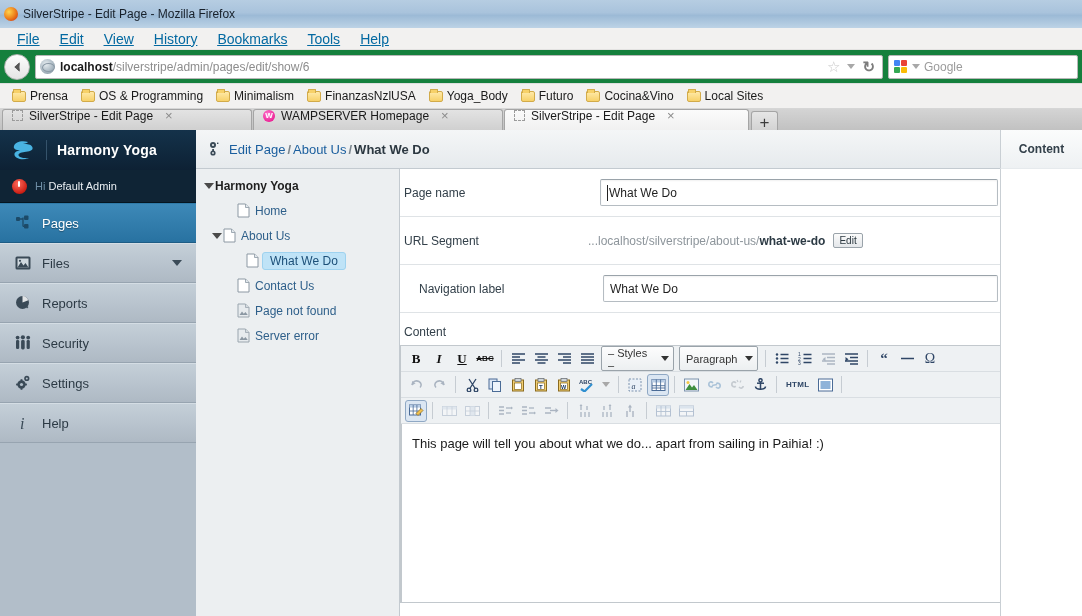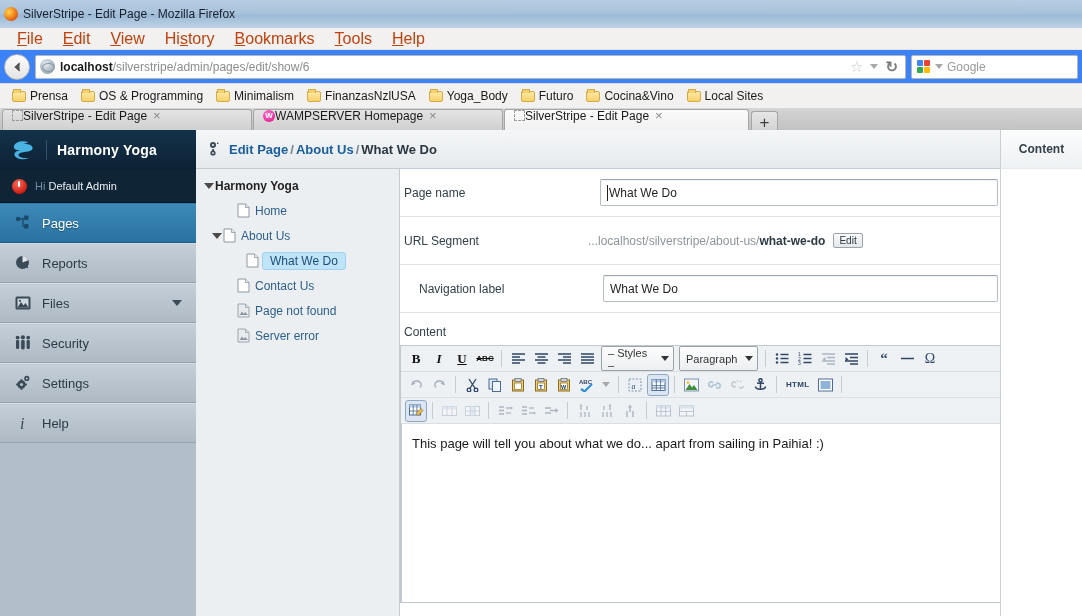--- a/index.html
+++ b/index.html
@@ -24,25 +24,25 @@
     width:14px;height:14px;margin-right:5px;border-radius:50%;
     background:radial-gradient(circle at 35% 35%,#ffd34d 0%,#f08a20 45%,#d94a12 80%,#a62d08 100%);
     flex:none;
   }
   .title-text { font-size:12px; color:#17202a; white-space:nowrap; }
 
   .menubar {
     height:22px; background:#f2f1f0; border-bottom:1px solid #e3e2e1;
     display:flex; align-items:center; padding-left:8px; gap:2px;
   }
-  .menu-item { padding:2px 9px; font-size:16px; color:#c2410c; white-space:nowrap; }
+  .menu-item { padding:2px 9px; font-size:14px; color:#0369a1; white-space:nowrap;text-decoration:underline; }
   .menu-item u { text-decoration:underline; }
 
   .navbar {
-    height:34px; background:#3b82f6; display:flex; align-items:center;
+    height:34px; background:#15803d; display:flex; align-items:center;
     padding:0 4px; gap:5px; border-bottom:1px solid #dedede;
   }
   .backbtn {
     width:26px;height:26px;border-radius:50%;
     background:linear-gradient(to bottom,#fdfdfd,#e4e4e4);
     border:1px solid #b3b3b3; display:flex;align-items:center;justify-content:center;
     flex:none;
   }
   .backbtn svg { display:block; }
   .urlbar {
@@ -58,21 +58,21 @@
     content:""; position:absolute; left:2px; top:4px; width:11px;height:7px;
     border-radius:50%; border:1px solid #8a99a5;
   }
   .url-text { font-size:12px; color:#8d8d8d; white-space:nowrap; overflow:hidden; }
   .url-text b { color:#1a1a1a; font-weight:bold; }
   .url-icons { margin-left:auto; display:flex; align-items:center; gap:7px; padding-right:3px; flex:none; }
   .star { font-size:15px; color:#c9c9c9; line-height:1; }
   .caret-gray { width:0;height:0;border-left:4px solid transparent;border-right:4px solid transparent;border-top:5px solid #a8a8a8; }
   .reload { font-size:15px; color:#7d7d7d; line-height:1; font-weight:bold; }
   .searchbar {
-    width:167px; height:24px; background:#fff; border:1px solid #b7b7b7; border-radius:2px;
+    width:190px; height:24px; background:#fff; border:1px solid #b7b7b7; border-radius:2px;
     display:flex; align-items:center; padding:0 5px; gap:4px; flex:none;
   }
   .gicon { width:14px;height:14px; position:relative; flex:none; }
   .gicon i { position:absolute; display:block; border-radius:1px; }
   .search-ph { font-size:12px; color:#9b9b9b; }
 
   .bookmarks {
     height:25px; background:#f2f1f0; display:flex; align-items:center;
     padding-left:6px; gap:1px; border-bottom:1px solid #d6d6d6;
   }
@@ -83,21 +83,21 @@
   }
   .folder:before{content:"";position:absolute;top:-3px;left:0;width:6px;height:3px;background:#f7d169;border:1px solid #d2ab4a;border-bottom:none;border-radius:1px 1px 0 0;}
 
   .tabstrip {
     height:25px; background:#cfcfcf;
     background:linear-gradient(to bottom,#d4d4d4,#bfbfbf);
     display:flex; align-items:flex-end; padding-left:2px;
     border-bottom:1px solid #9a9a9a;
   }
   .tab {
-    height:24px; display:flex; align-items:center; 
+    height:24px; display:flex; align-items:center; gap:6px;
     padding:0 7px 12px 9px; font-size:12px; color:#1a1a1a;
     background:linear-gradient(to bottom,#e3e3e3,#cdcdcd);
     border:1px solid #a5a5a5; border-bottom:none;
     border-radius:3px 3px 0 0; margin-right:1px; white-space:nowrap;
   }
   .tab.active { background:linear-gradient(to bottom,#fbfbfb,#efefef); }
   .tab .tlabel { max-width:185px; overflow:hidden; text-overflow:ellipsis; }
   .tab .tclose { color:#8a8a8a; font-size:13px; margin-left:6px; line-height:1; }
   .fav-blank { width:11px;height:11px;border:1px dashed #9b9b9b;flex:none; }
   .fav-wamp {
@@ -257,21 +257,21 @@
 
   
   .bcbar {
     position:absolute; left:196px; top:0; right:0; height:39px;
     background:linear-gradient(to bottom,#f4f6f7,#e6eaed);
     border-bottom:1px solid #c3cad0;
     display:flex; align-items:center; padding-left:12px; gap:7px; z-index:5;
   }
   .bc-icon { width:14px;height:16px;flex:none; }
   .bc-text { font-size:13px; color:#4d5a64; }
-  .bc-text a { color:#1a5e9e; font-weight:bold; text-decoration:none; }
+  .bc-text a { color:#1a5e9e; font-weight:normal; text-decoration:none; }
   .bc-text .sep2 { color:#7a858d; font-weight:bold; margin:0 2px; }
   .bc-text .cur { color:#2c3841; font-weight:bold; }
   .content-tab {
     position:absolute; right:0; top:0; width:82px; height:39px;
     background:linear-gradient(to bottom,#fbfcfc,#eef1f3);
     border-left:1px solid #c9cfd4; border-bottom:1px solid #e6eaed;
     display:flex; align-items:center; justify-content:center;
     font-size:12px; color:#33404a; font-weight:bold;
   }
 </style>
@@ -401,40 +401,40 @@
               <rect x="9" y="9" width="4.5" height="4.5" rx="1" fill="#1c4a68"></rect>
               <path d="M5 4 H8 M8 2.5 V11.5" stroke="#1c4a68" stroke-width="1.3" fill="none"></path>
               <path d="M8 11.3 H9" stroke="#1c4a68" stroke-width="1.3"></path>
             </svg>
         </span>
         <span>Pages</span>
       </div>
 
       <div class="cms-nav-item">
         <span class="nicon">
-          <svg width="16" height="16" viewBox="0 0 16 16">
-              <circle cx="7.5" cy="7.5" r="6.5" fill="#3a4a57"></circle>
-              <path d="M7.5 7.5 L7.5 1 A6.5 6.5 0 0 1 13.3 5.2 Z" fill="#fff" opacity=".85"></path>
-              <path d="M9 9 l4.5 3 -1.5 1.6 z" fill="#3a4a57"></path>
-            </svg>
-        </span>
-        <span>Reports</span>
-      </div>
-
-      <div class="cms-nav-item">
-        <span class="nicon">
           <svg width="16" height="14" viewBox="0 0 16 14">
               <rect x="0.5" y="0.5" width="15" height="13" rx="1.5" fill="#3a4a57"></rect>
               <rect x="2.5" y="2.5" width="11" height="9" fill="#cfd8de"></rect>
               <path d="M2.5 11.5 L6 6 L8.5 9.5 L10.5 7 L13.5 11.5 Z" fill="#3a4a57"></path>
               <circle cx="5" cy="4.8" r="1.1" fill="#3a4a57"></circle>
             </svg>
         </span>
         <span>Files</span>
         <span class="nav-caret"></span>
+      </div>
+
+      <div class="cms-nav-item">
+        <span class="nicon">
+          <svg width="16" height="16" viewBox="0 0 16 16">
+              <circle cx="7.5" cy="7.5" r="6.5" fill="#3a4a57"></circle>
+              <path d="M7.5 7.5 L7.5 1 A6.5 6.5 0 0 1 13.3 5.2 Z" fill="#fff" opacity=".85"></path>
+              <path d="M9 9 l4.5 3 -1.5 1.6 z" fill="#3a4a57"></path>
+            </svg>
+        </span>
+        <span>Reports</span>
       </div>
 
       <div class="cms-nav-item">
         <span class="nicon">
           <svg width="16" height="16" viewBox="0 0 16 16">
               <circle cx="2.6" cy="2.6" r="1.9" fill="#3a4a57"></circle>
               <rect x="1" y="5" width="3.2" height="9" rx="1.3" fill="#3a4a57"></rect>
               <circle cx="7.9" cy="2.3" r="2.1" fill="#3a4a57"></circle>
               <rect x="6.1" y="5" width="3.6" height="9.5" rx="1.4" fill="#3a4a57"></rect>
               <circle cx="13.2" cy="2.6" r="1.9" fill="#3a4a57"></circle>

